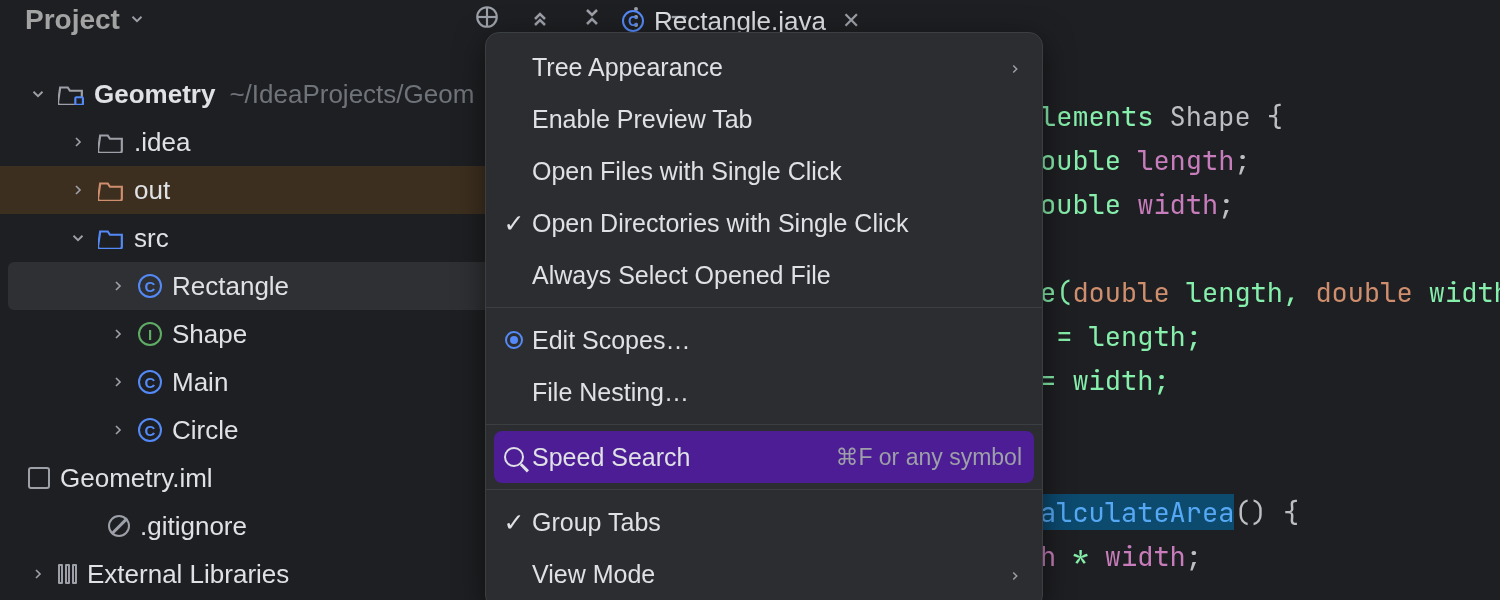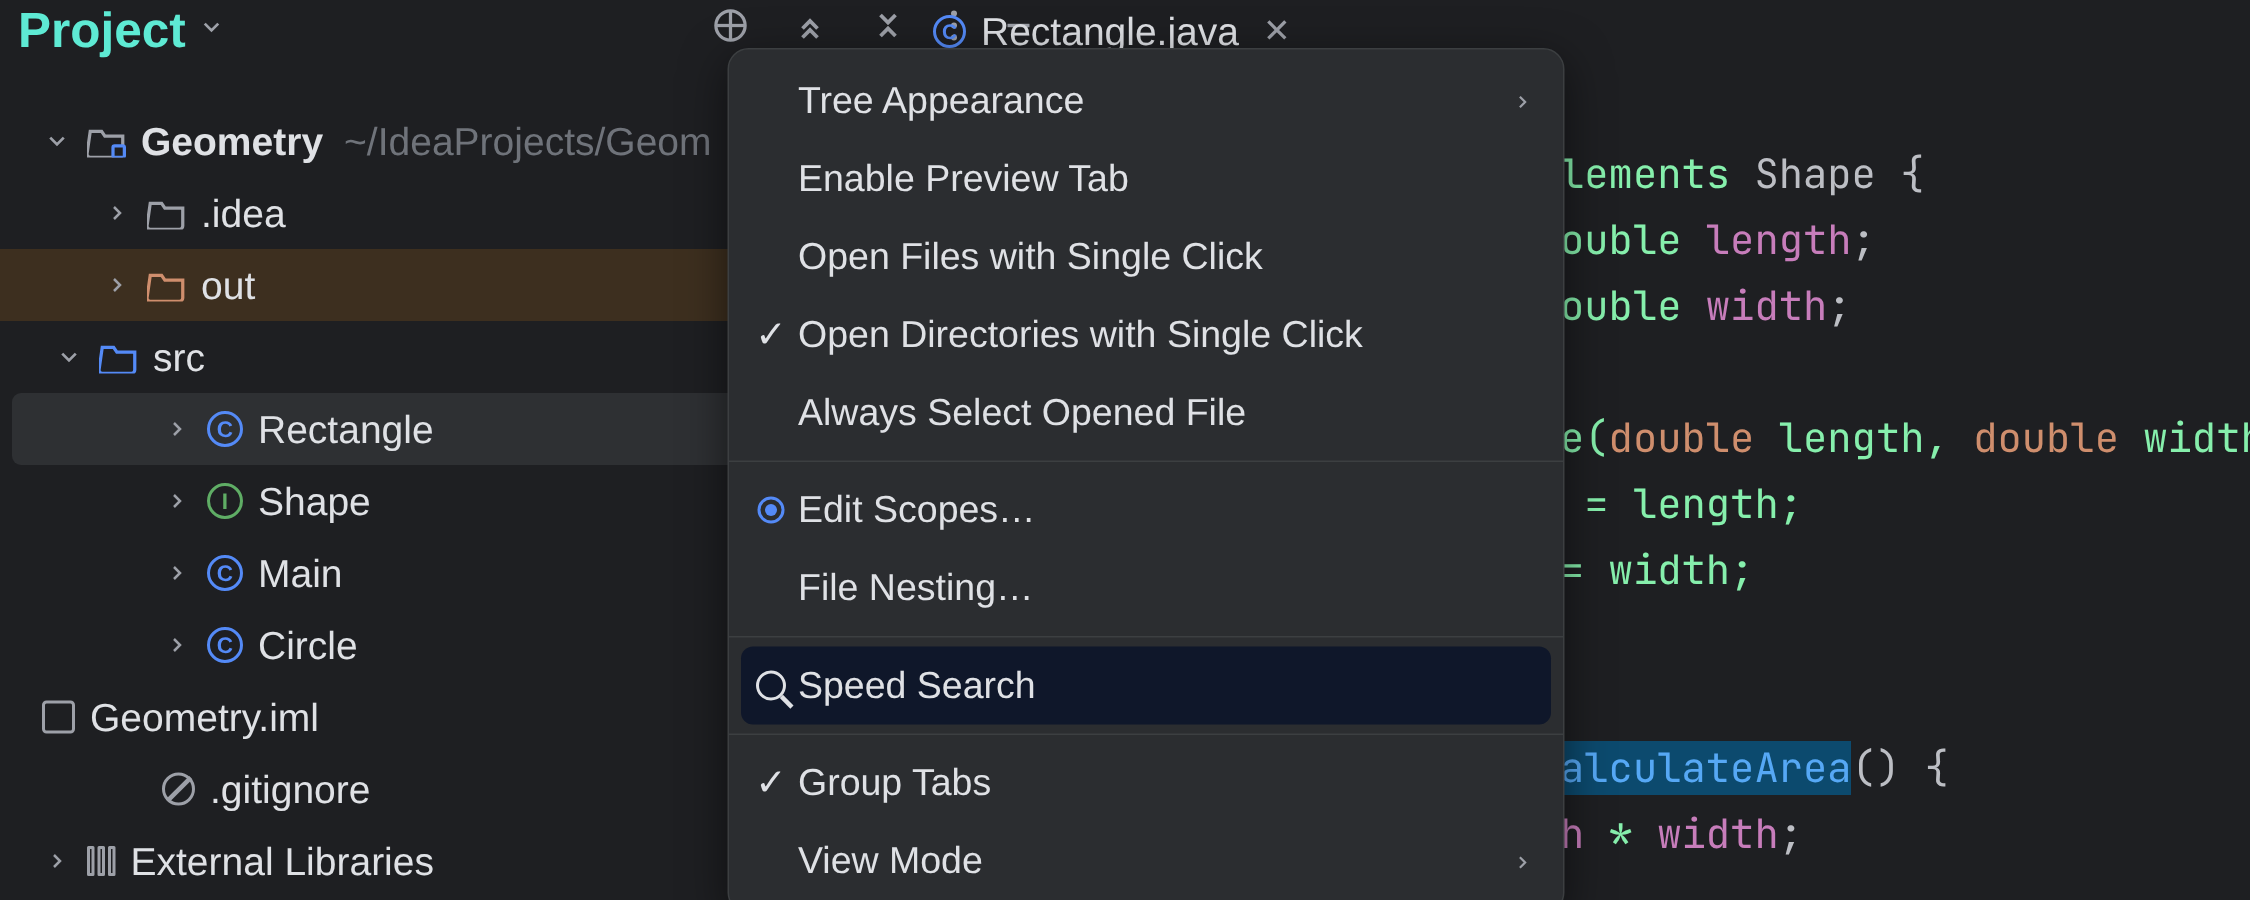--- a/index.html
+++ b/index.html
@@ -14,23 +14,23 @@
     font-size: 24px;
   }
   .top-bar {
     display: flex;
     align-items: center;
     height: 40px;
     padding: 0 10px;
   }
   .project-label {
     font-weight: 600;
-    color: #5eead4;
-    font-size: 33px;
-    margin-left: 2px;
+    color: #a3a3a3;
+    font-size: 28px;
+    margin-left: 15px;
   }
   .chevron-down {
     margin-left: 8px;
     color: #9da0a8;
   }
   .toolbar-icons {
     display: flex;
     align-items: center;
     gap: 28px;
     margin-left: auto;
@@ -182,21 +182,21 @@
     color: #dfe1e5;
     gap: 6px;
   }
   .menu-item .check-slot {
     width: 24px;
     display: inline-flex;
     justify-content: center;
     color: #dfe1e5;
   }
   .menu-item.selected {
-    background: #0f172a;
+    background: #4c1d95;
     border-radius: 8px;
     margin: 0 8px;
     padding-left: 8px;
     padding-right: 12px;
   }
   .menu-item .shortcut { margin-left: auto; color: #9da0a8; font-size: 23px;}
   .menu-item .submenu-arrow { margin-left: auto; color: #9da0a8; }
   .menu-sep { height: 1px; background: #3c3f41; margin: 6px 0; }
   .radio-icon {
     width: 18px; height: 18px;
@@ -332,21 +332,21 @@
           <polyline points="9 6 15 12 9 18"></polyline>
         </svg>
       </span>
     <span class="folder-icon">
         <svg width="26" height="22" viewBox="0 0 24 20" fill="none" stroke="#cf8e6d" stroke-width="2">
           <path d="M2 4 h7 l2 3 h11 v11 a2 2 0 0 1 -2 2 h-18 a2 2 0 0 1 -2 -2 z"></path>
         </svg>
       </span>
     <span>out</span>
   </div>
-  <div class="tree-row" style="padding-left:36px">
+  <div class="tree-row" style="padding-left:68px">
     <span class="expand-icon">
         <svg width="18" height="18" viewBox="0 0 24 24" fill="none" stroke="currentColor" stroke-width="2.5">
           <polyline points="6 9 12 15 18 9"></polyline>
         </svg>
       </span>
     <span class="folder-icon">
         <svg width="26" height="22" viewBox="0 0 24 20" fill="none" stroke="#548af7" stroke-width="2">
           <path d="M2 4 h7 l2 3 h11 v11 a2 2 0 0 1 -2 2 h-18 a2 2 0 0 1 -2 -2 z"></path>
         </svg>
       </span>
@@ -459,20 +459,21 @@
   <div class="menu-item">
     <span class="check-slot"></span>
     <span>File Nesting…</span>
   </div>
   <div class="menu-sep"></div>
   <div class="menu-item selected">
     <span class="check-slot">
         <span class="search-icon-ctx"></span>
       </span>
     <span>Speed Search</span>
+    <span class="shortcut">⌘F or any symbol</span>
   </div>
   <div class="menu-sep"></div>
   <div class="menu-item">
     <span class="check-slot">✓</span>
     <span>Group Tabs</span>
   </div>
   <div class="menu-item">
     <span class="check-slot"></span>
     <span>View Mode</span>
     <span class="submenu-arrow"><svg width="14" height="14" viewBox="0 0 24 24" fill="none" stroke="currentColor" stroke-width="2.5">

